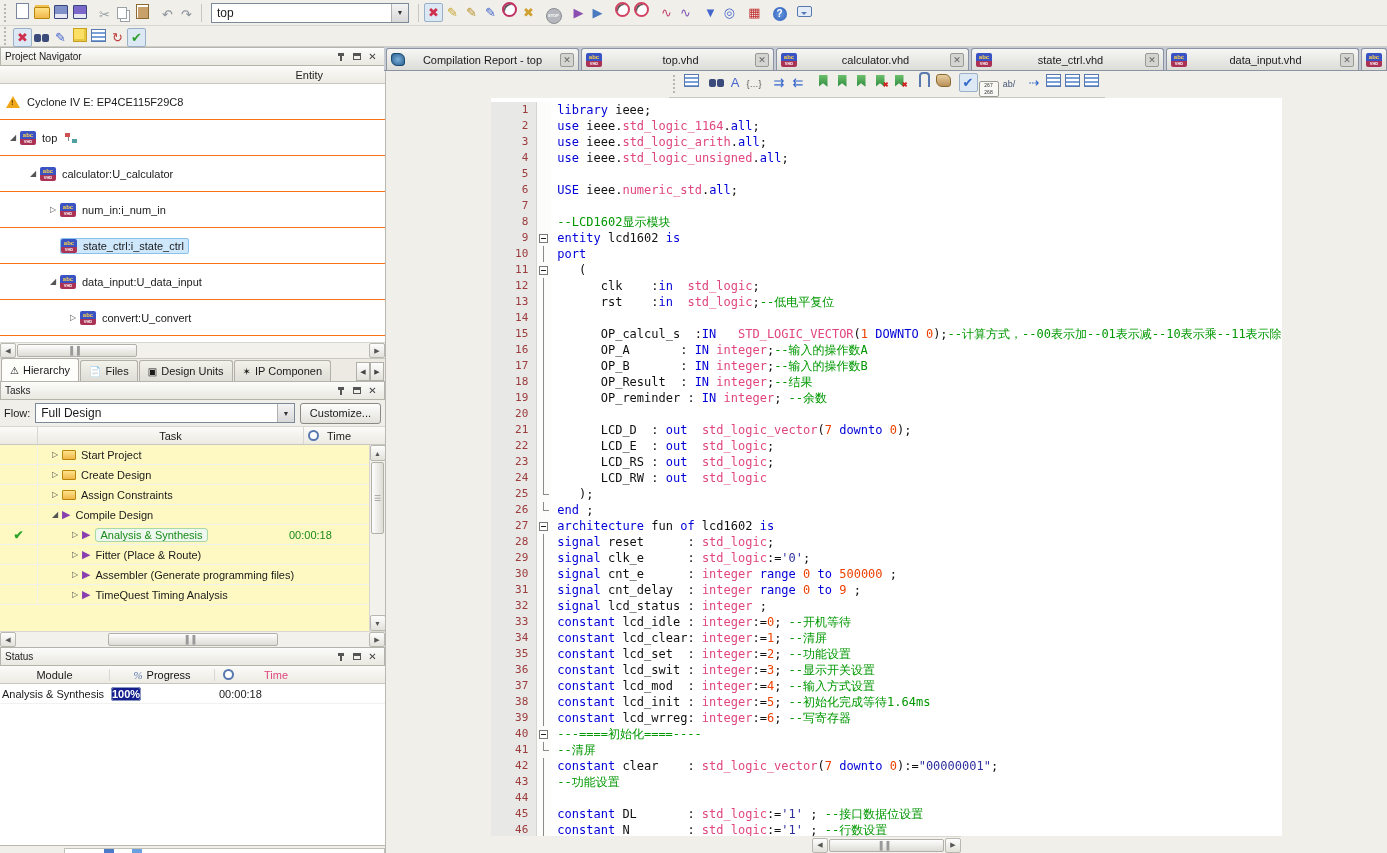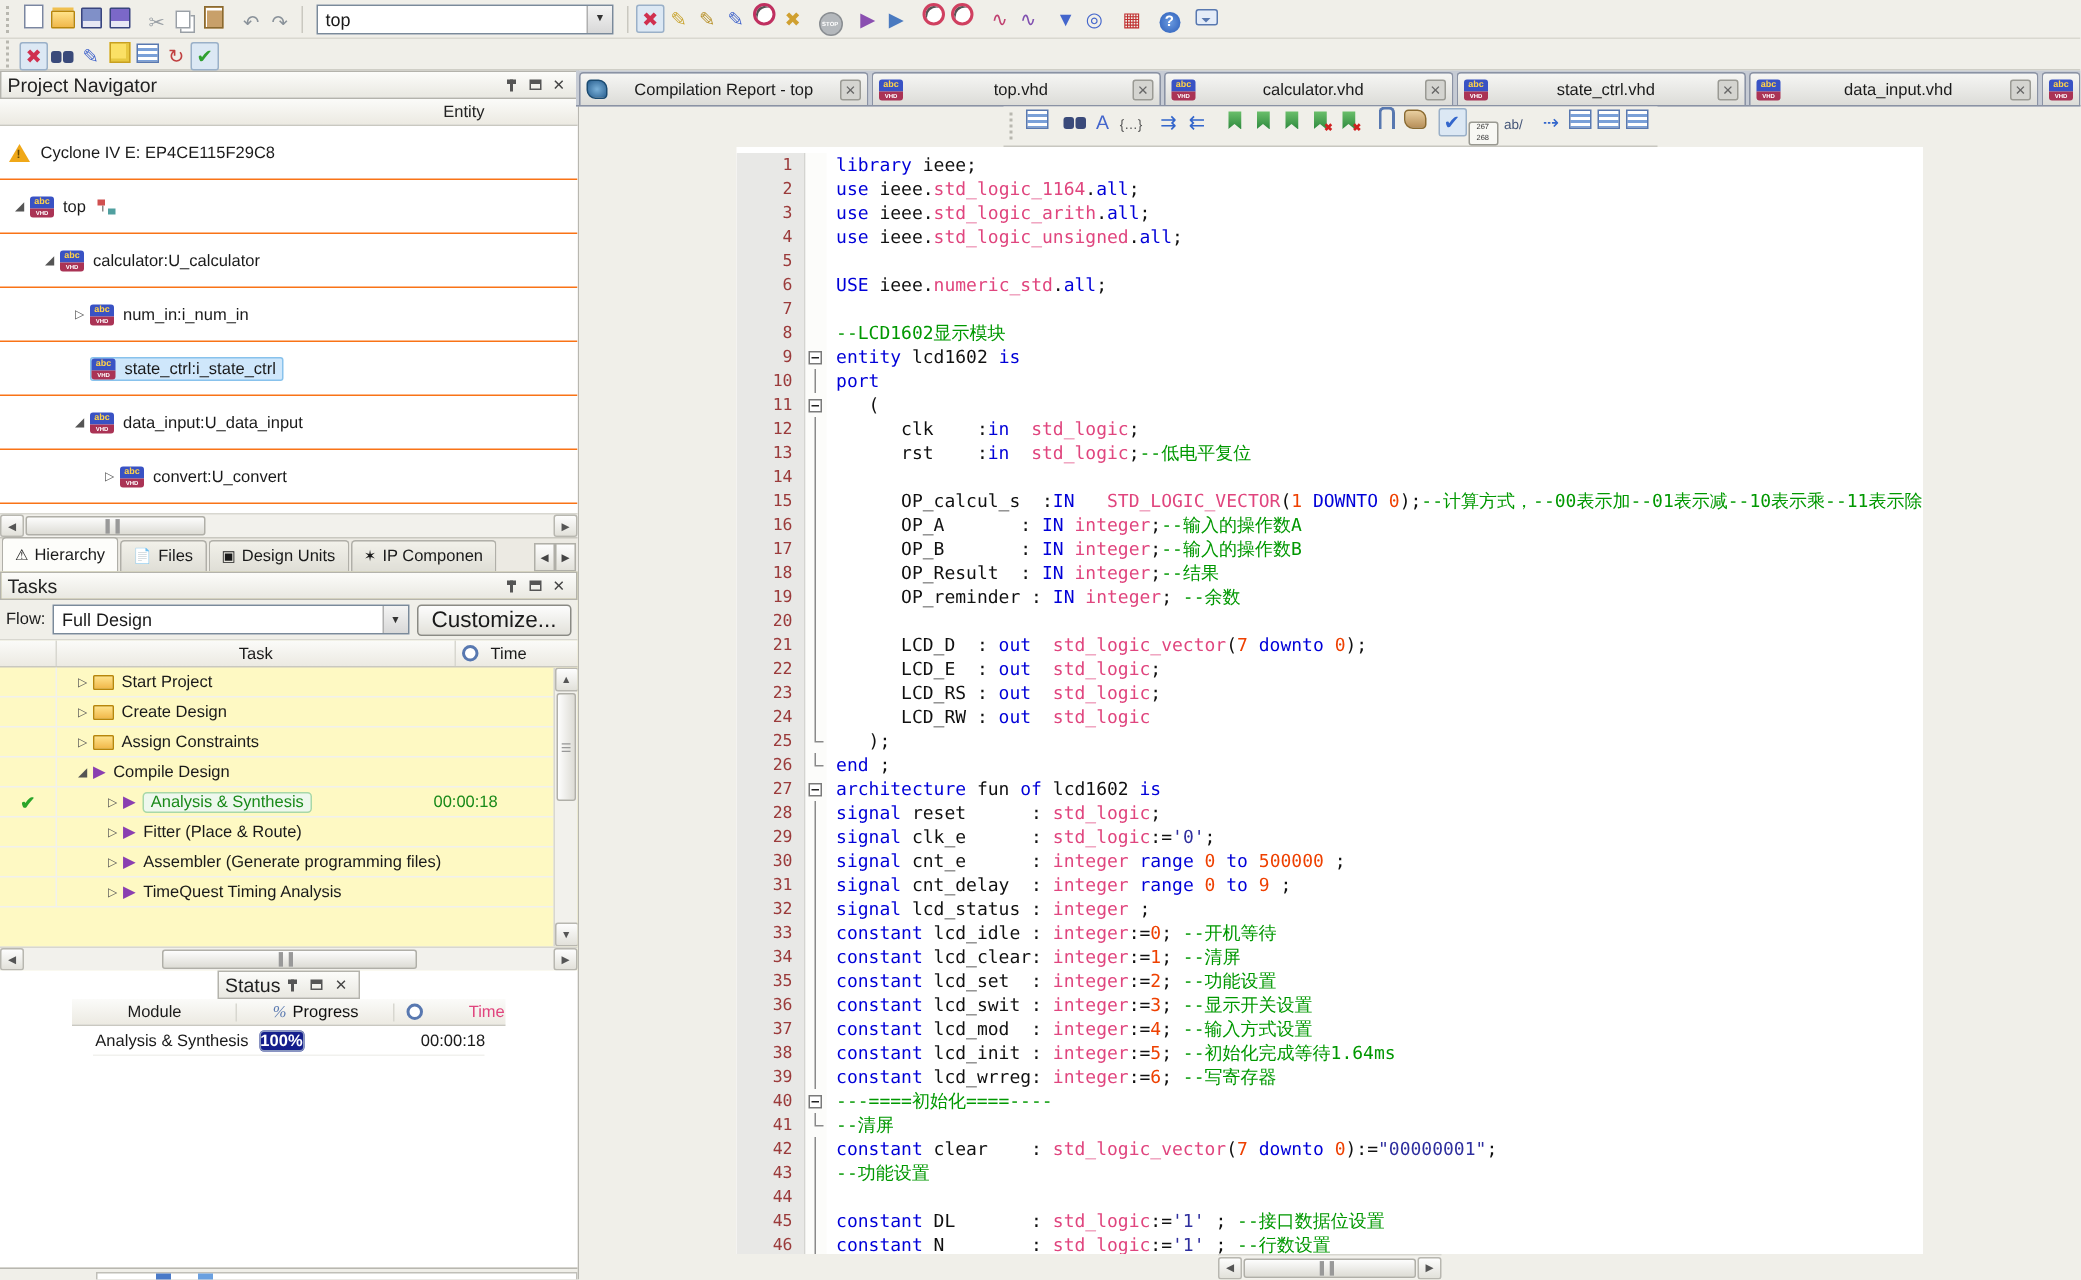--- a/index.html
+++ b/index.html
@@ -61,21 +61,21 @@
     border-left:1px solid #b0b0b0; display:flex; align-items:center; justify-content:center; font-size:7px; color:#333; }
 
   
   #main { display:flex; height:806px; }
   #left { width:386px; flex:0 0 386px; display:flex; flex-direction:column; border-right:1px solid #b8b7b0; }
   #right { flex:1; display:flex; flex-direction:column; min-width:0;align-items:center; }
 
   
   .ptitle { height:19px; background:linear-gradient(#fcfcfa,#e9e8e1); border:1px solid #b4b3ac;
     display:flex; align-items:center; padding:0 4px; }
-  .ptitle .txt { flex:1; font-size:13px; color:#222; }
+  .ptitle .txt { flex:1; font-size:10px; color:#222; }
   .wbtn { width:15px; height:14px; display:inline-flex; align-items:center; justify-content:center;
     font-size:10px; color:#444; margin-left:1px; border-radius:2px; }
   .pinsh { width:2px; height:8px; background:#555; position:relative; }
   .pinsh::after { content:""; position:absolute; top:0; left:-2px; width:6px; height:3px; background:#555; }
   .fltsh { width:8px; height:7px; border:1px solid #555; box-shadow:inset 0 2px 0 #555; position:relative; }
 
   
   #navigator { height:334px; display:flex; flex-direction:column; background:#fff; }
   .colhdr { height:18px; background:linear-gradient(#fbfbf9,#eceae2); border-bottom:1px solid #c9c8c0;
     display:flex; align-items:center; }
@@ -116,40 +116,40 @@
   .ntab .ticon { font-size:10px; }
   .ntab-scroll { margin-left:auto; display:flex; }
   .ntab-scroll .btn { width:14px; height:19px; border:1px solid #b0afa8; background:linear-gradient(#fdfdfd,#e2e1da);
     display:flex; align-items:center; justify-content:center; font-size:7px; color:#444; }
 
   
   #tasks { height:266px; display:flex; flex-direction:column; background:#fef9c3; }
   .flowrow { height:27px; background:#f0efe9; display:flex; align-items:center; padding:0 4px; gap:5px; border-bottom:1px solid #d8d7d0; }
   .flowrow .combo { flex:1; width:auto; margin:0; }
   .btn-std { height:21px; padding:0 9px; background:linear-gradient(#fdfdfd,#e2e1da); border:1px solid #8a8a84;
-    border-radius:3px; font-size:15px; display:flex; align-items:center; }
+    border-radius:3px; font-size:11px; display:flex; align-items:center; }
   .thdr { height:18px; display:flex; background:linear-gradient(#fbfbf9,#eceae2); border-bottom:1px solid #c9c8c0; align-items:center; }
   .thdr .c1 { width:38px; border-right:1px solid #d8d7d0; height:100%; }
   .thdr .c2 { flex:1; text-align:center; }
   .thdr .c3 { width:82px; border-left:1px solid #d8d7d0; height:100%; display:flex; align-items:center; gap:8px; padding-left:4px; }
   .taskbody { flex:1; display:flex; overflow:hidden; }
   .taskrows { flex:1; min-width:0; }
   .taskrow { height:20px; display:flex; align-items:center; border-bottom:1px solid #f1f1ee; white-space:nowrap; }
   .taskrow .chk { width:38px; flex:0 0 38px; text-align:center; color:#2aa52a; font-weight:bold; font-size:12px;
     border-right:1px solid #f1f1ee; height:100%; line-height:20px; }
   .taskrow .expander { width:14px; text-align:center; font-size:8px; color:#555; flex:0 0 14px; }
   .taskrow .folder { width:14px; height:10px; background:linear-gradient(#ffe28a,#f0b84a); border:1px solid #b8860b;
     border-radius:1px; margin-right:5px; flex:0 0 14px; }
   .taskrow .play { color:#8a3fb0; font-size:11px; margin-right:5px; }
   .taskrow .lbl { font-size:11px; }
   .taskrow .lbl.green { color:#1a8a1a; border:1px solid #a8d8a8; background:#eef8ee; border-radius:3px; padding:0 4px; }
   .taskrow .time { margin-left:auto; width:80px; color:#1a8a1a; font-size:11px; }
 
   
-  #status { flex:1; display:flex; flex-direction:column; background:#fff;align-items:center; }
+  #status { flex:1; display:flex; flex-direction:column; background:#fff; }
   .shdr { height:18px; display:flex; align-items:center; background:linear-gradient(#fbfbf9,#eceae2); border-bottom:1px solid #c9c8c0; }
   .shdr .m { width:110px; text-align:center; border-right:1px solid #d8d7d0; }
   .shdr .p { width:105px; text-align:center; border-right:1px solid #d8d7d0; display:flex; align-items:center; justify-content:center; gap:4px; }
   .shdr .pct { color:#5878b0; font-style:italic; font-family:"Liberation Serif",serif; }
   .shdr .t { flex:1; display:flex; align-items:center; gap:30px; padding-left:8px; }
   .srow { height:20px; display:flex; align-items:center; border-bottom:1px solid #f1f1ee; }
   .srow .m { width:110px; padding-left:2px; font-size:11px; }
   .srow .barwrap { width:103px; padding:0 1px; }
   .pbar { height:15px; background:#141e8c; border:1px solid #8a98c0; border-radius:3px; color:#fff;
     font-weight:bold; text-align:center; line-height:14px; font-size:11px; }

